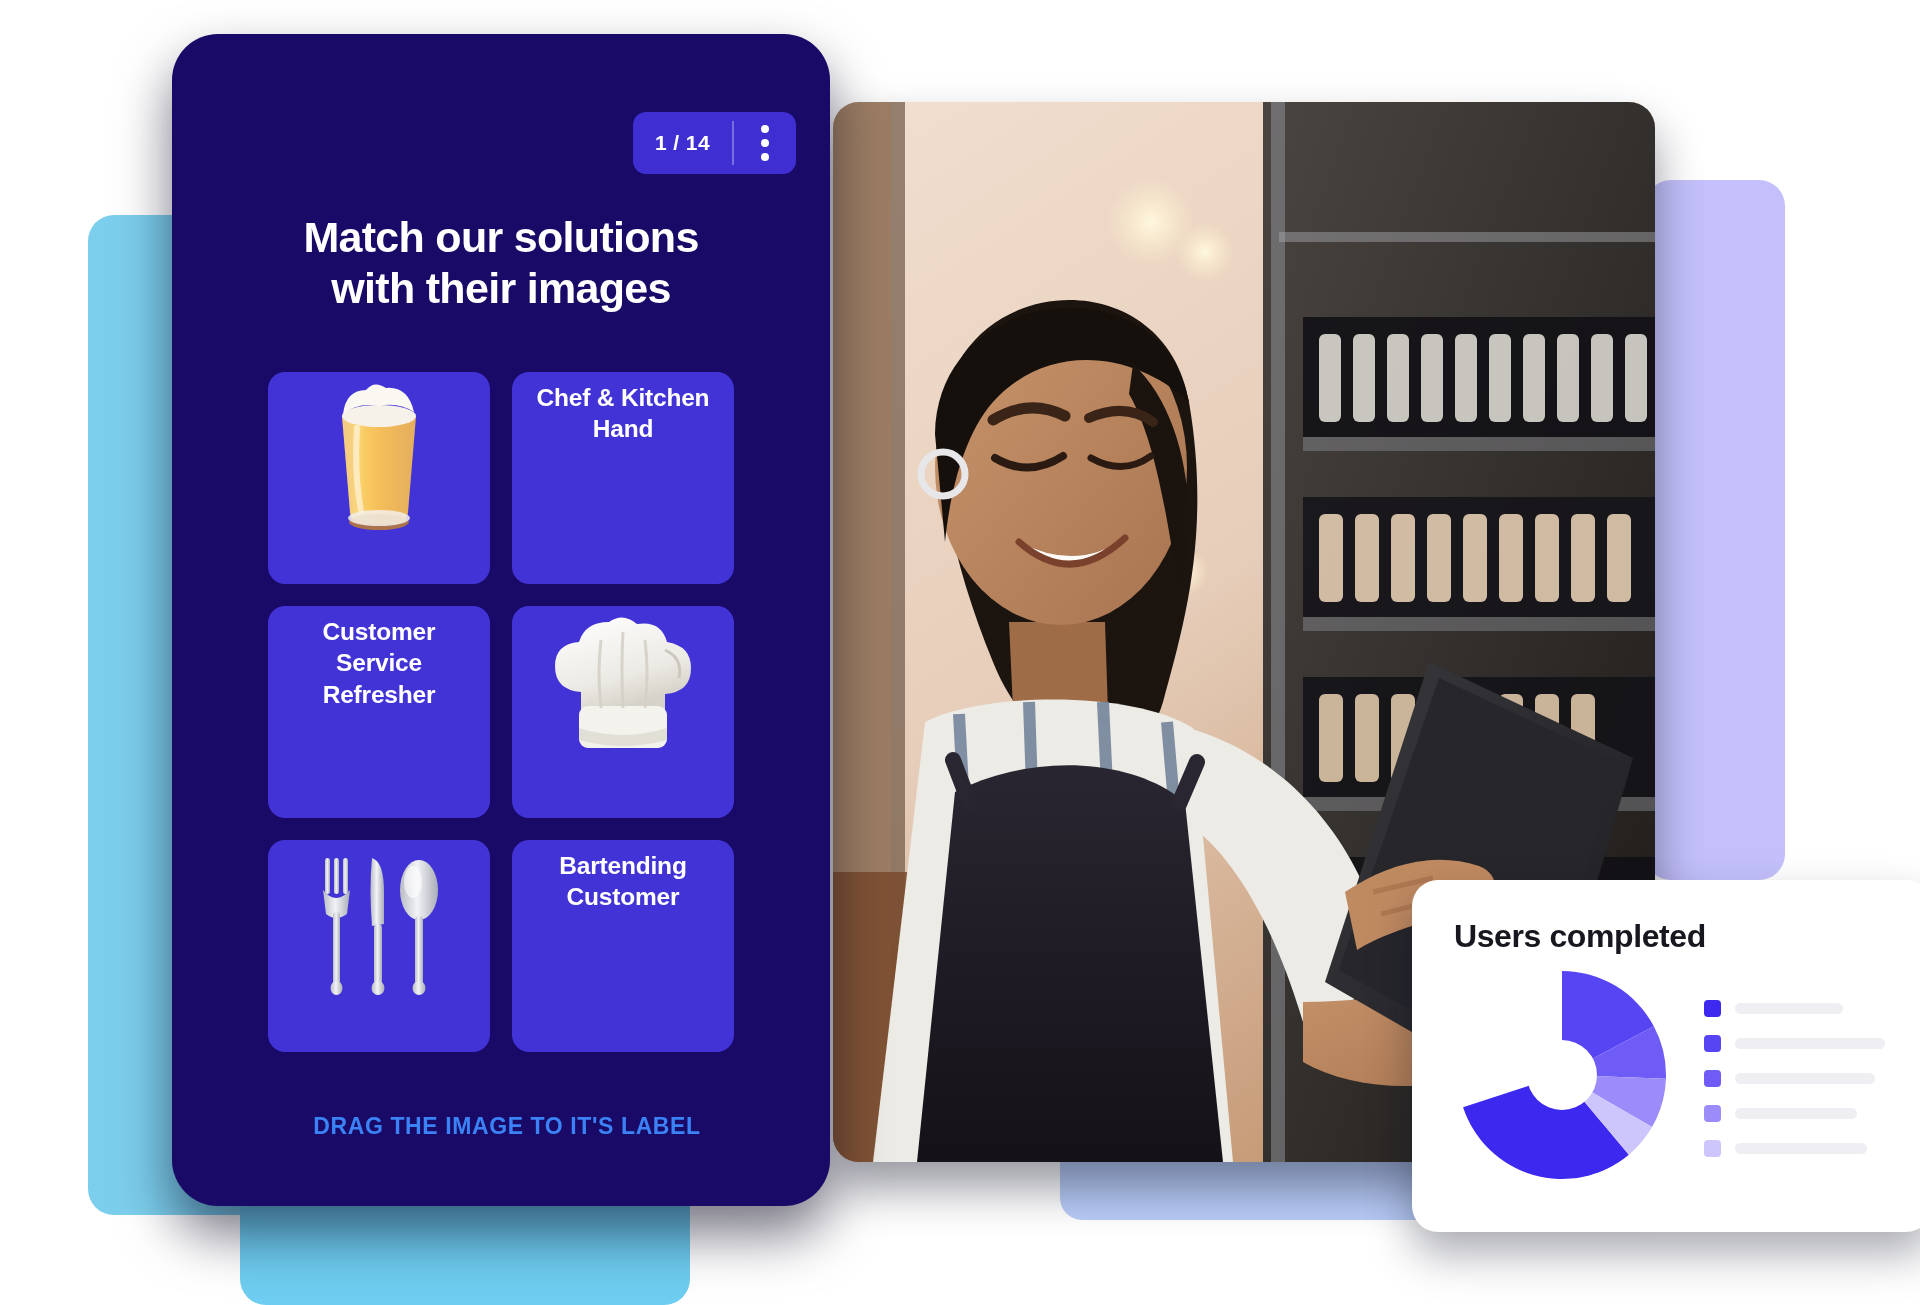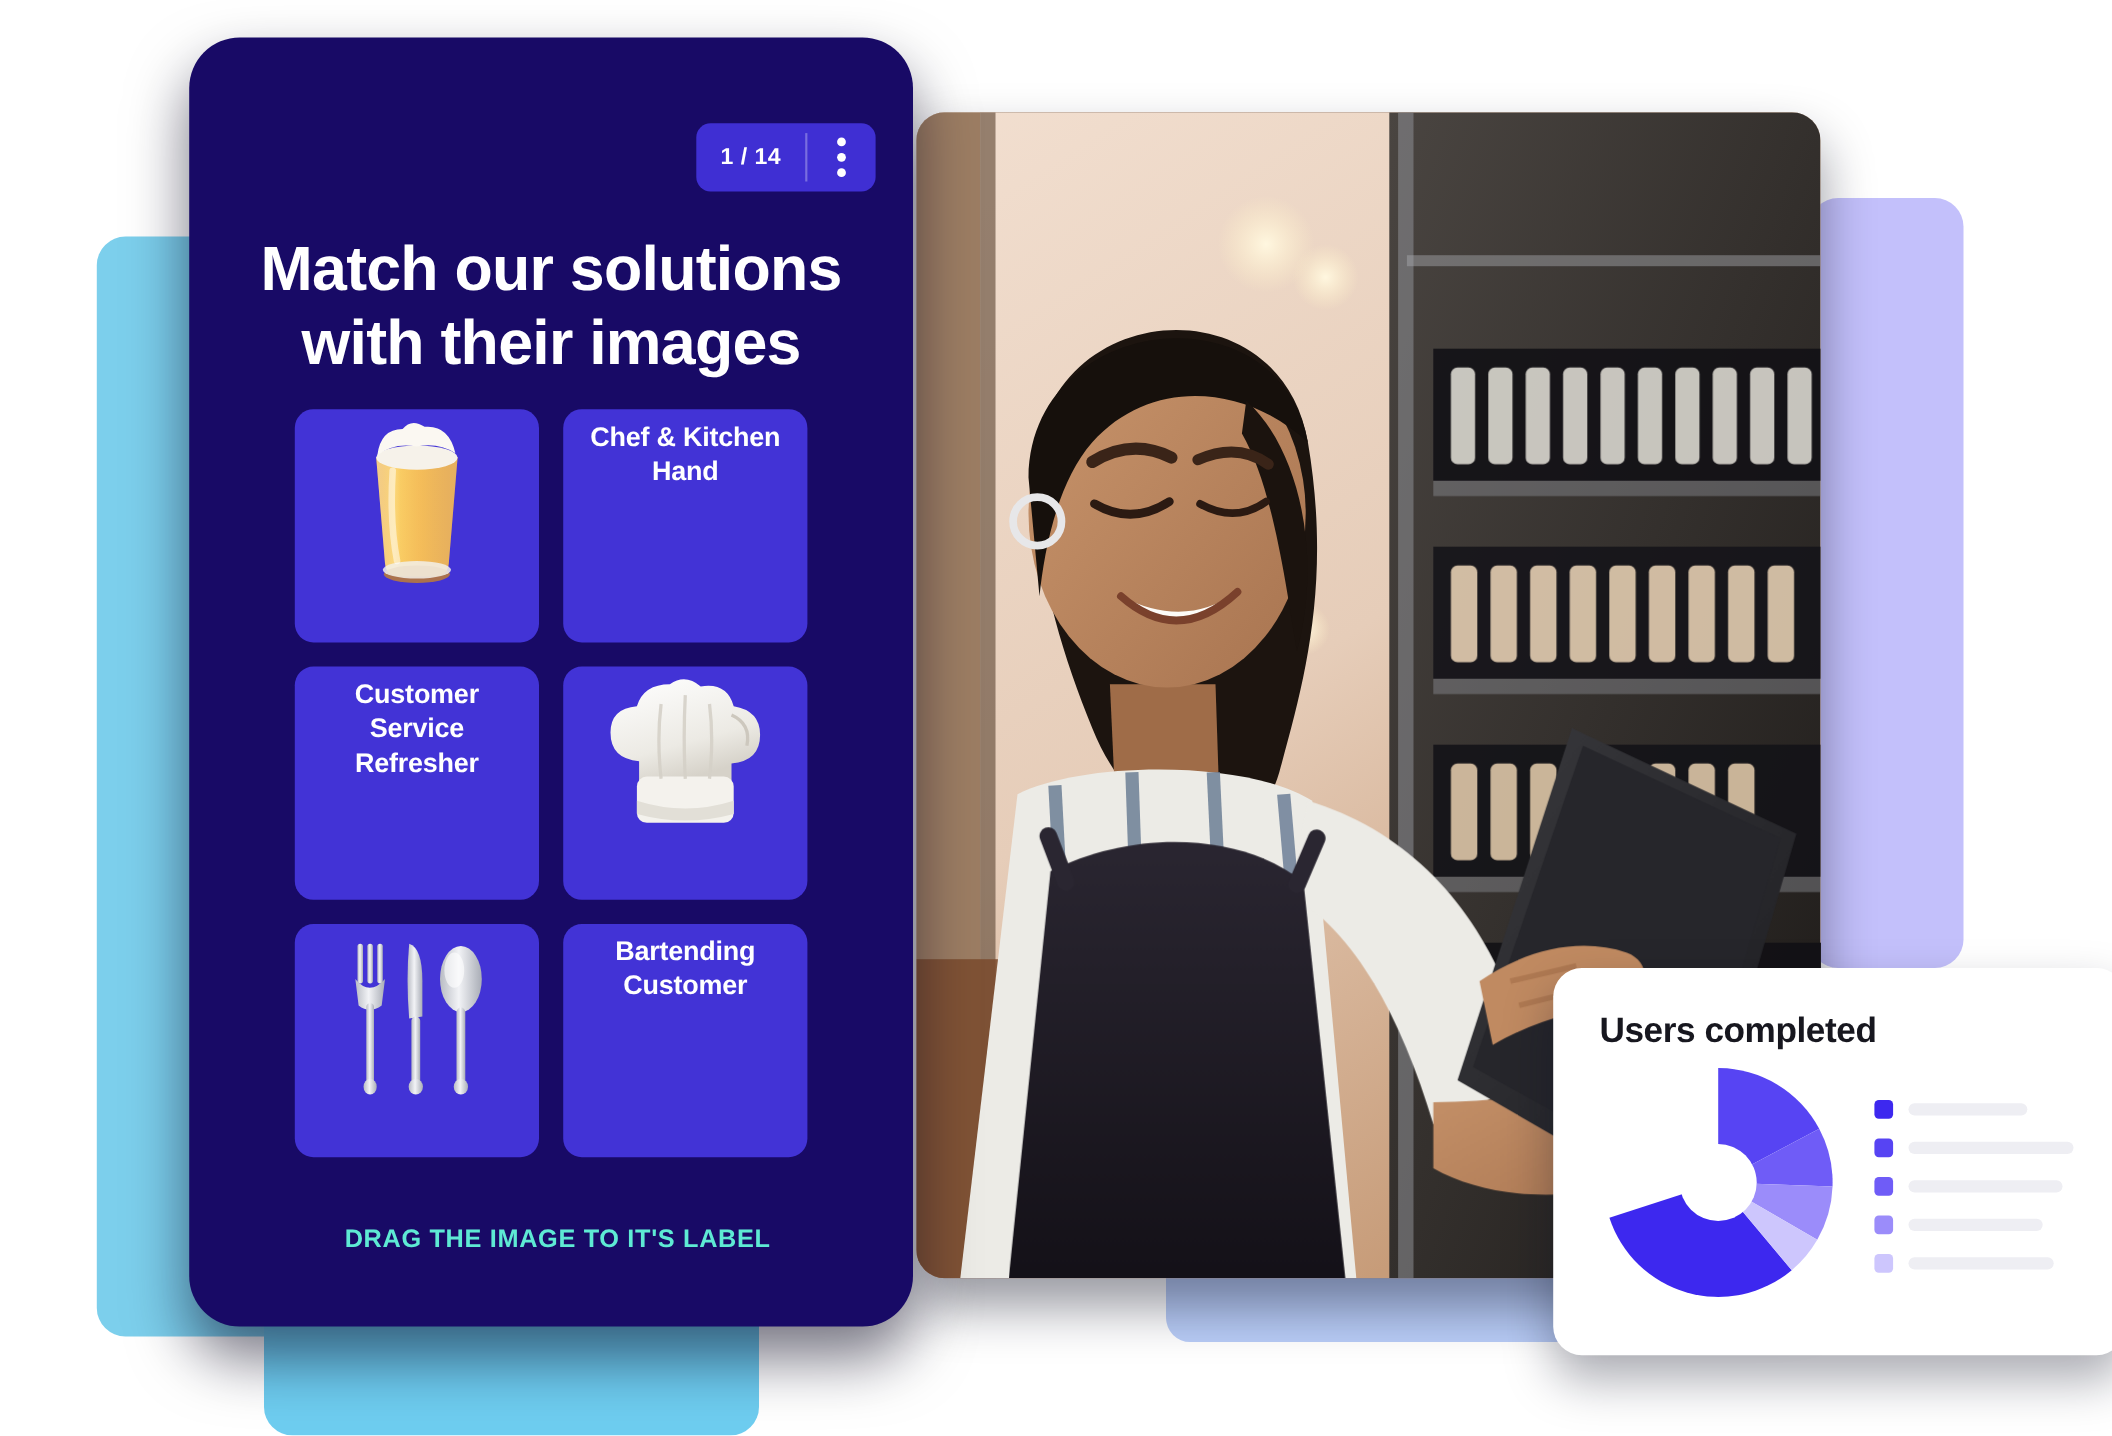--- a/index.html
+++ b/index.html
@@ -65,21 +65,21 @@
   #menu-button {
     display: flex; flex-direction: column; align-items: center; justify-content: center;
     gap: 6px; width: 62px; cursor: pointer;
   }
   #menu-button .dot { width: 8px; height: 8px; border-radius: 50%; background: #fff; }
 
   
   #quiz-title {
     position: absolute; left: 0; right: 0; top: 178px;
     text-align: center; color: #fff;
-    font-size: 57px; font-weight: 800; line-height: 1.18;
+    font-size: 43px; font-weight: 800; line-height: 1.18;
     letter-spacing: -.7px; padding: 0 58px;
   }
 
   
   #card-grid {
     position: absolute; left: 96px; top: 338px;
     width: 466px;
     display: grid; grid-template-columns: 1fr 1fr;
     gap: 22px 22px;
   }
@@ -91,21 +91,21 @@
   }
   .quiz-card .card-label {
     color: #fff; font-size: 24.5px; font-weight: 800;
     text-align: center; line-height: 1.28; letter-spacing: -.2px;
   }
   .quiz-card .card-emoji { line-height: 1; }
 
   
   #quiz-hint {
     position: absolute; left: 12px; right: 0; bottom: 66px;
-    text-align: center; color: #5eead4;
+    text-align: center; color: #3b82f6;
     font-size: 23px; font-weight: 800; letter-spacing: .6px;
   }
 
   
   #stats-card {
     position: absolute; left: 1412px; top: 880px;
     width: 520px; height: 352px;
     background: #fff; border-radius: 26px;
     box-shadow: 0 22px 44px rgba(12,14,35,.34);
     padding: 38px 40px 26px 42px;

